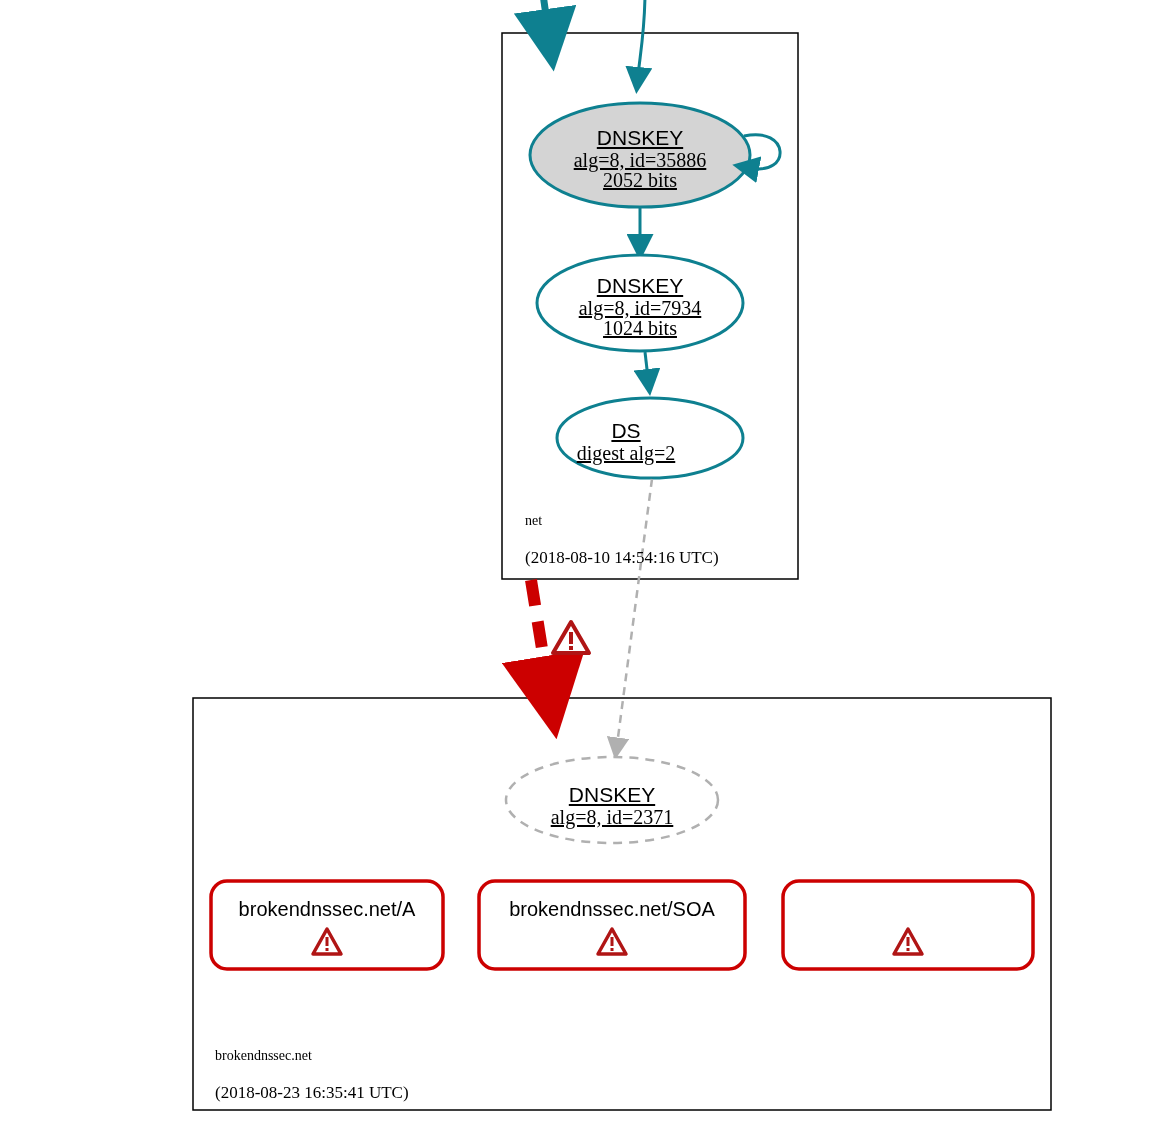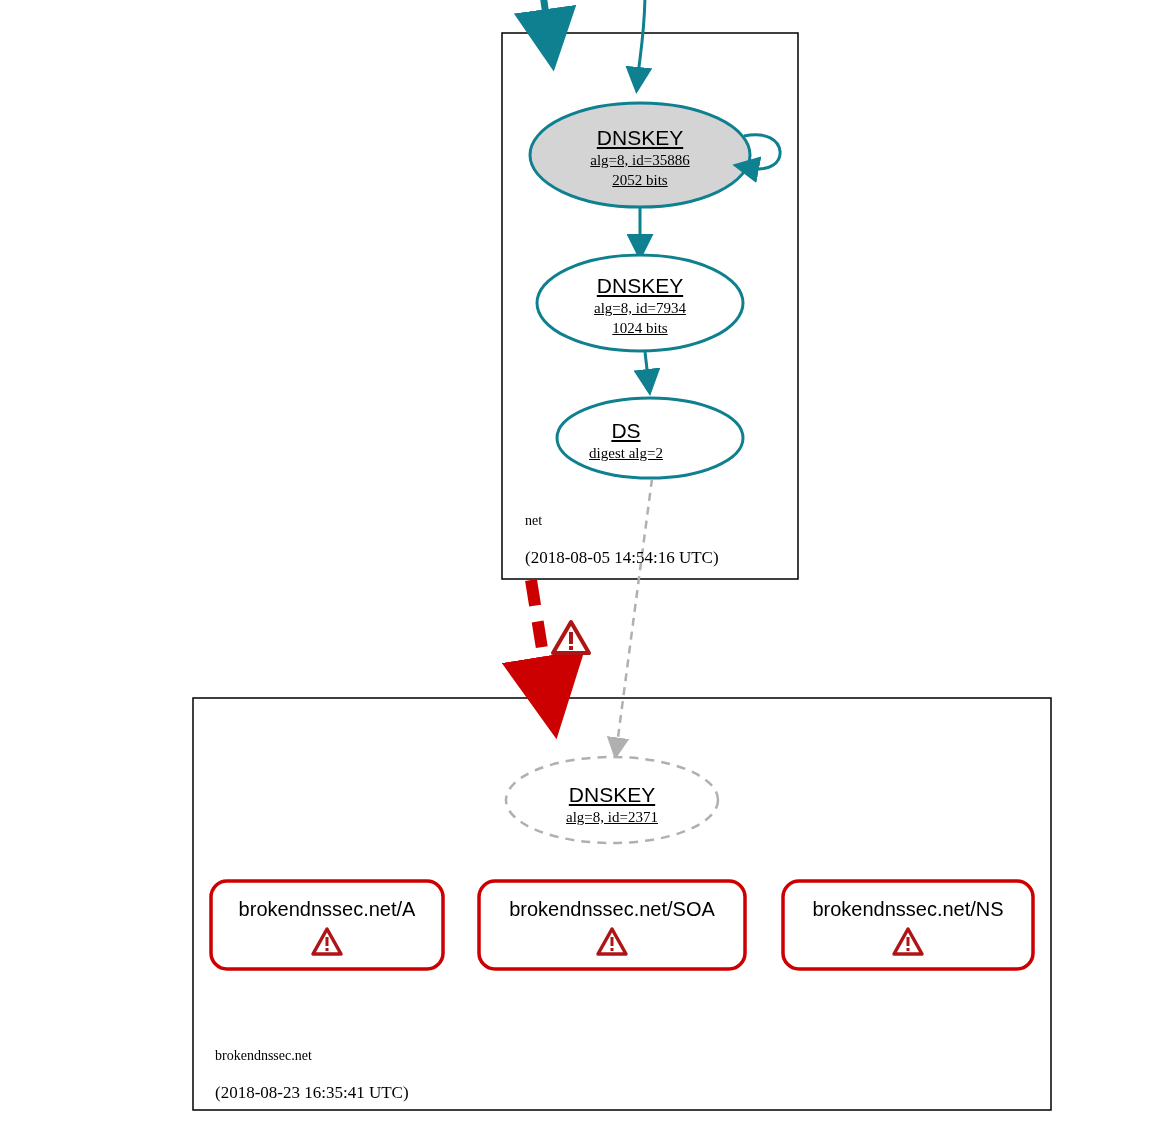--- a/index.html
+++ b/index.html
@@ -34,21 +34,21 @@
     text-decoration: underline;
   }
   .lbl-title {
     font-family: "Liberation Sans", sans-serif;
     font-size: 21px;
     line-height: 25px;
     white-space: nowrap;
   }
   .lbl-sub {
     font-family: "Liberation Serif", serif;
-    font-size: 15px;
+    font-size: 20px;
     line-height: 20px;
     white-space: nowrap;
   }
   .zone-name {
     position: absolute;
     font-family: "Liberation Serif", serif;
     font-size: 14px;
     color: #000;
     white-space: nowrap;
   }
@@ -148,27 +148,26 @@
     <div class="lbl-sub">alg=8, id=7934</div>
     <div class="lbl-sub">1024 bits</div>
   </div>
 
   <div class="node-label" style="left:496px; top:418px; width:260px;">
     <div class="lbl-title">DS</div>
     <div class="lbl-sub">digest alg=2</div>
   </div>
 
   <div class="zone-name" style="left:525px; top:513px;">net</div>
-  <div class="zone-time" style="left:525px; top:548px;">(2018-08-05 14:54:16 UTC)</div>
+  <div class="zone-time" style="left:525px; top:548px;">(2018-08-10 14:54:16 UTC)</div>
 
   <div class="node-label" style="left:482px; top:782px; width:260px;">
     <div class="lbl-title">DNSKEY</div>
     <div class="lbl-sub">alg=8, id=2371</div>
   </div>
 
   <div class="rr-label" style="left:479px; top:898px; width:266px;">brokendnssec.net/SOA</div>
   <div class="rr-label" style="left:211px; top:898px; width:232px;">brokendnssec.net/A</div>
-  <div class="rr-label" style="left:783px; top:898px; width:250px;">brokendnssec.net/NS</div>
 
   <div class="zone-name" style="left:215px; top:1048px;">brokendnssec.net</div>
   <div class="zone-time" style="left:215px; top:1083px;">(2018-08-23 16:35:41 UTC)</div>
 
 </div>
 
 </body></html>

